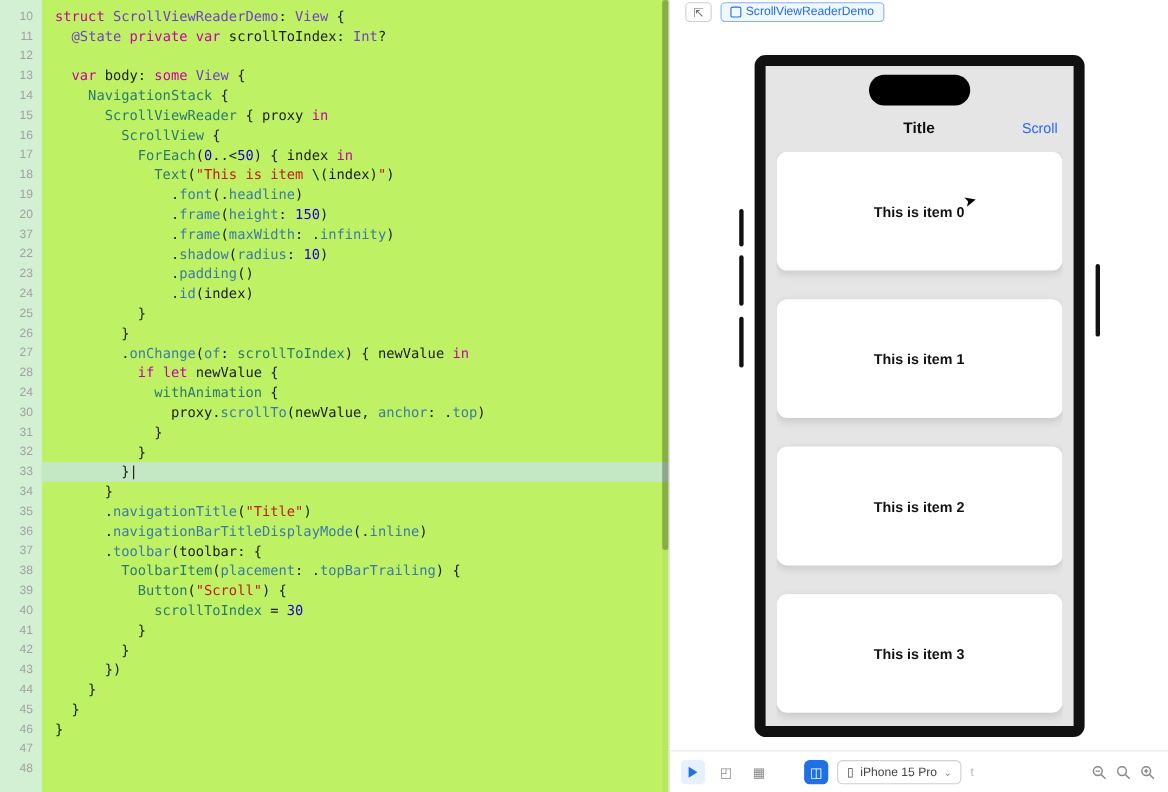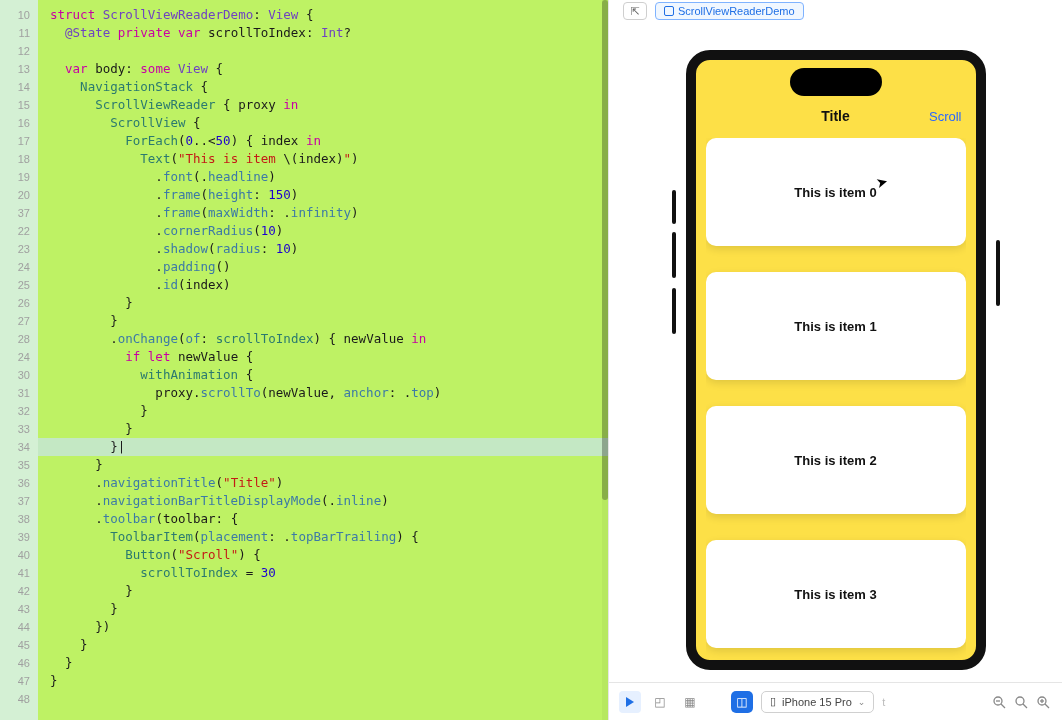--- a/index.html
+++ b/index.html
@@ -126,23 +126,23 @@
 .canvas {
   flex: 1;
   display: flex;
   justify-content: center;
   align-items: flex-start;
   padding-top: 28px;
 }
 .device {
   width: 300px;
   height: 620px;
-  background: #fde047;
+  background: #e5e5e5;
   border: 10px solid #111;
-  border-radius: 24px;
+  border-radius: 10px;
   position: relative;
   overflow: hidden;
 }
 .dynamic-island {
   position: absolute;
   top: 8px;
   left: 50%;
   transform: translateX(-50%);
   width: 92px;
   height: 28px;
@@ -306,21 +306,20 @@
       <div class="code-line"><span></span></div>
       <div class="code-line">  <span class="kw">var </span><span>body: </span><span class="kw">some </span><span class="type">View</span><span> {</span></div>
       <div class="code-line">    <span class="func">NavigationStack</span><span> {</span></div>
       <div class="code-line">      <span class="func">ScrollViewReader</span><span> { proxy </span><span class="kw">in</span></div>
       <div class="code-line">        <span class="func">ScrollView</span><span> {</span></div>
       <div class="code-line">          <span class="func">ForEach</span><span>(</span><span class="num">0</span><span>..&lt;</span><span class="num">50</span><span>) { index </span><span class="kw">in</span></div>
       <div class="code-line">            <span class="func">Text</span><span>(</span><span class="str">"This is item </span><span>\(</span><span>index</span><span>)</span><span class="str">"</span><span>)</span></div>
       <div class="code-line">              <span>.</span><span class="prop">font</span><span>(.</span><span class="prop">headline</span><span>)</span></div>
       <div class="code-line">              <span>.</span><span class="prop">frame</span><span>(</span><span class="prop">height</span><span>: </span><span class="num">150</span><span>)</span></div>
       <div class="code-line">              <span>.</span><span class="prop">frame</span><span>(</span><span class="prop">maxWidth</span><span>: .</span><span class="prop">infinity</span><span>)</span></div>
-      <div class="code-line">              <span>.</span><span class="prop">cornerRadius</span><span>(</span><span class="num">10</span><span>)</span></div>
       <div class="code-line">              <span>.</span><span class="prop">shadow</span><span>(</span><span class="prop">radius</span><span>: </span><span class="num">10</span><span>)</span></div>
       <div class="code-line">              <span>.</span><span class="prop">padding</span><span>()</span></div>
       <div class="code-line">              <span>.</span><span class="prop">id</span><span>(index)</span></div>
       <div class="code-line">          <span>}</span></div>
       <div class="code-line">        <span>}</span></div>
       <div class="code-line">        <span>.</span><span class="prop">onChange</span><span>(</span><span class="prop">of</span><span>: </span><span class="func">scrollToIndex</span><span>) { newValue </span><span class="kw">in</span></div>
       <div class="code-line">          <span class="kw">if let </span><span>newValue {</span></div>
       <div class="code-line">            <span class="func">withAnimation</span><span> {</span></div>
       <div class="code-line">              <span>proxy.</span><span class="prop">scrollTo</span><span>(newValue, </span><span class="prop">anchor</span><span>: .</span><span class="prop">top</span><span>)</span></div>
       <div class="code-line">            <span>}</span></div>

